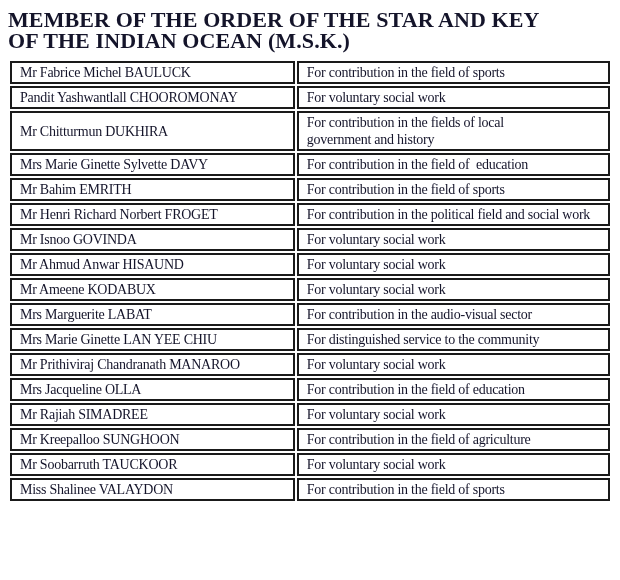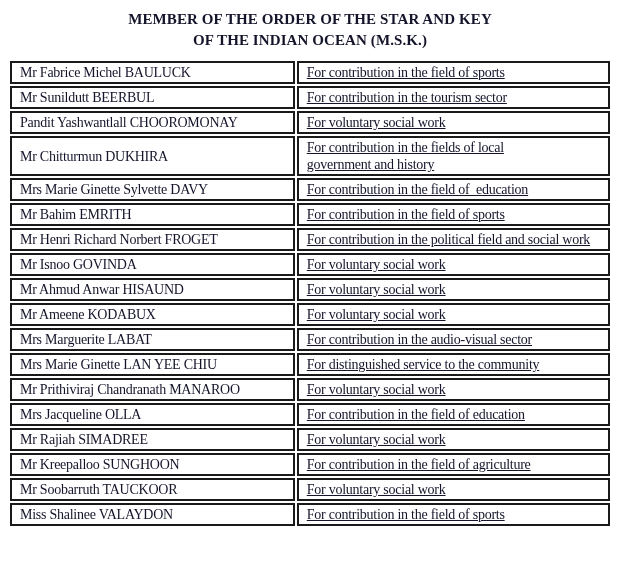--- a/index.html
+++ b/index.html
@@ -10,23 +10,23 @@
   html,body{margin:0;padding:0;background:var(--bg);}
   .page{
     width:620px;height:580px;box-sizing:border-box;
     padding:7px 8px 0 8px;
     background:var(--bg);
     font-family:"Liberation Serif","DejaVu Serif",serif;
     color:var(--text);
     overflow:hidden;
   }
   .title{
-    text-align:center;
+    text-align:left;
     font-weight:bold;
-    font-size:15px;
+    font-size:22px;
     line-height:21px;
     letter-spacing:0.1px;
     margin:2px 0 7px 0;
     color:var(--text);
   }
   table.members{
     border-collapse:separate;
     border-spacing:2px;
     width:604px;
     table-layout:fixed;
@@ -38,40 +38,36 @@
     box-sizing:border-box;
     font-size:14px;
     line-height:17px;
     letter-spacing:-0.25px;
     padding:1px 8px 1px 8px;
     vertical-align:middle;
     white-space:pre;
     overflow:hidden;
   }
   td.col-name{width:280px;}
-  td.col-citation{width:308px;padding-right:2px;text-decoration:underline;}
+  td.col-citation{width:308px;padding-right:2px;}
 </style>
 </head>
 <body>
 
 <div class="page">
   <div class="title">
     <div>MEMBER OF THE ORDER OF THE STAR AND KEY</div>
     <div>OF THE INDIAN OCEAN (M.S.K.)</div>
   </div>
 
   <table class="members">
     <tbody>
       <tr>
           <td class="col-name">Mr Fabrice Michel BAULUCK</td>
           <td class="col-citation">For contribution in the field of sports</td>
-        </tr>
-      <tr>
-          <td class="col-name">Mr Sunildutt BEERBUL</td>
-          <td class="col-citation">For contribution in the tourism sector</td>
         </tr>
       <tr>
           <td class="col-name">Pandit Yashwantlall CHOOROMONAY</td>
           <td class="col-citation">For voluntary social work</td>
         </tr>
       <tr>
           <td class="col-name">Mr Chitturmun DUKHIRA</td>
           <td class="col-citation">For contribution in the fields of local
 government and history</td>
         </tr>

